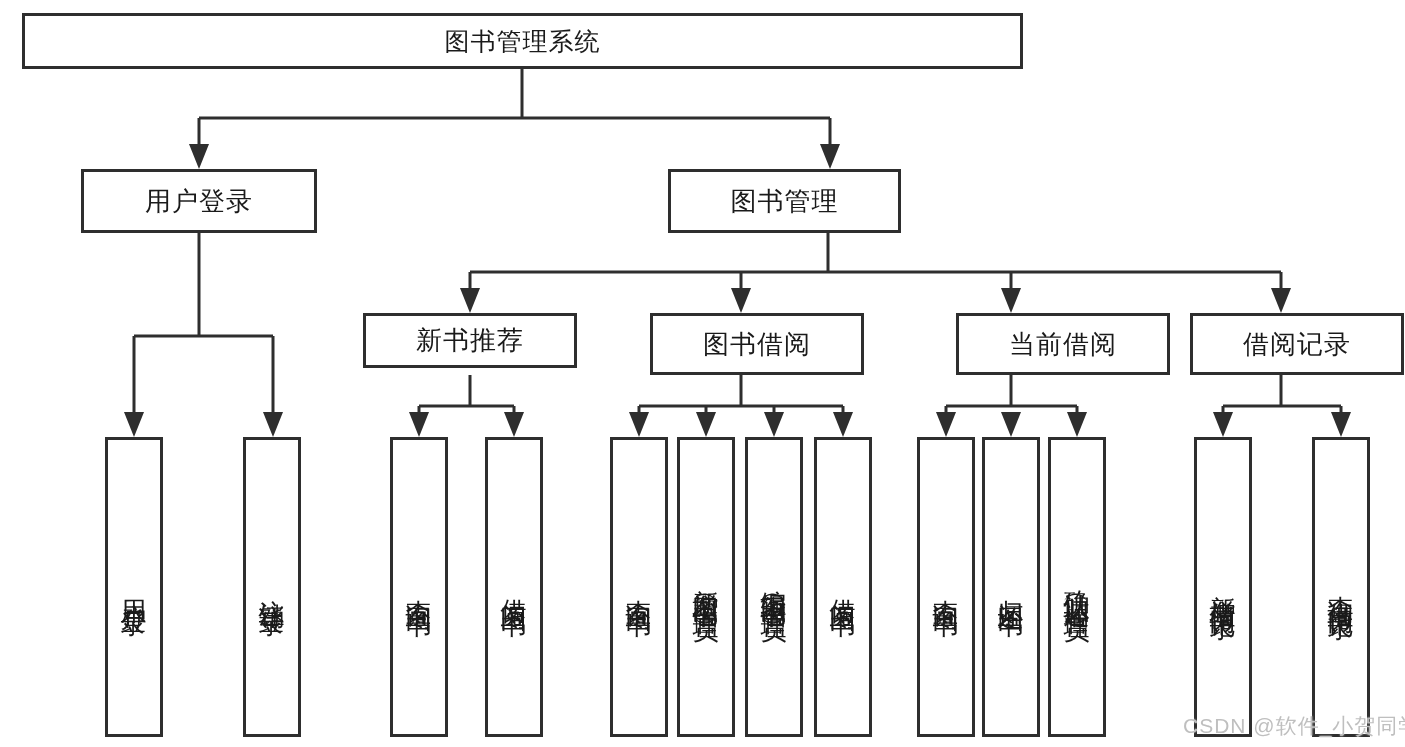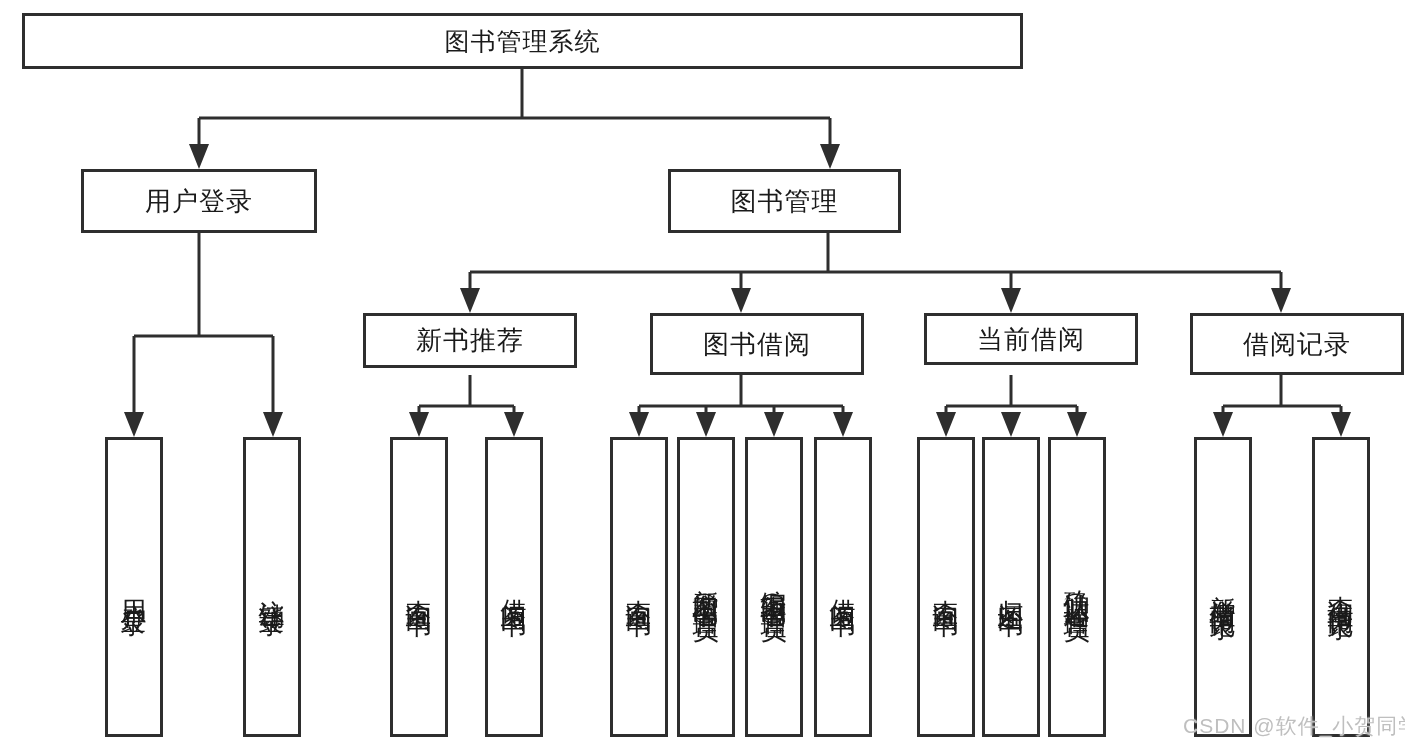--- a/index.html
+++ b/index.html
@@ -133,21 +133,21 @@
     </g>
   </svg>
 
   <div class="hbox root">图书管理系统</div>
 
   <div class="hbox" style="left:81px;top:169px;width:236px;height:64px;">用户登录</div>
   <div class="hbox" style="left:668px;top:169px;width:233px;height:64px;">图书管理</div>
 
   <div class="hbox" style="left:363px;top:313px;width:214px;height:55px;">新书推荐</div>
   <div class="hbox" style="left:634px;top:313px;width:214px;height:62px;margin-left:16px;">图书借阅</div>
-  <div class="hbox" style="left:924px;top:313px;width:214px;height:52px;">当前借阅</div>
+  <div class="hbox" style="left:956px;top:313px;width:214px;height:62px;">当前借阅</div>
   <div class="hbox" style="left:1174px;top:313px;width:214px;height:62px;margin-left:16px;">借阅记录</div>
 
   <div class="vbox" style="left:105px;">用户登录</div>
   <div class="vbox" style="left:243px;">注销登录</div>
 
   <div class="vbox" style="left:390px;">查询图书</div>
   <div class="vbox" style="left:485px;">借阅图书</div>
 
   <div class="vbox" style="left:610px;">查询图书</div>
   <div class="vbox" style="left:677px;">新增图书（管理员）</div>

